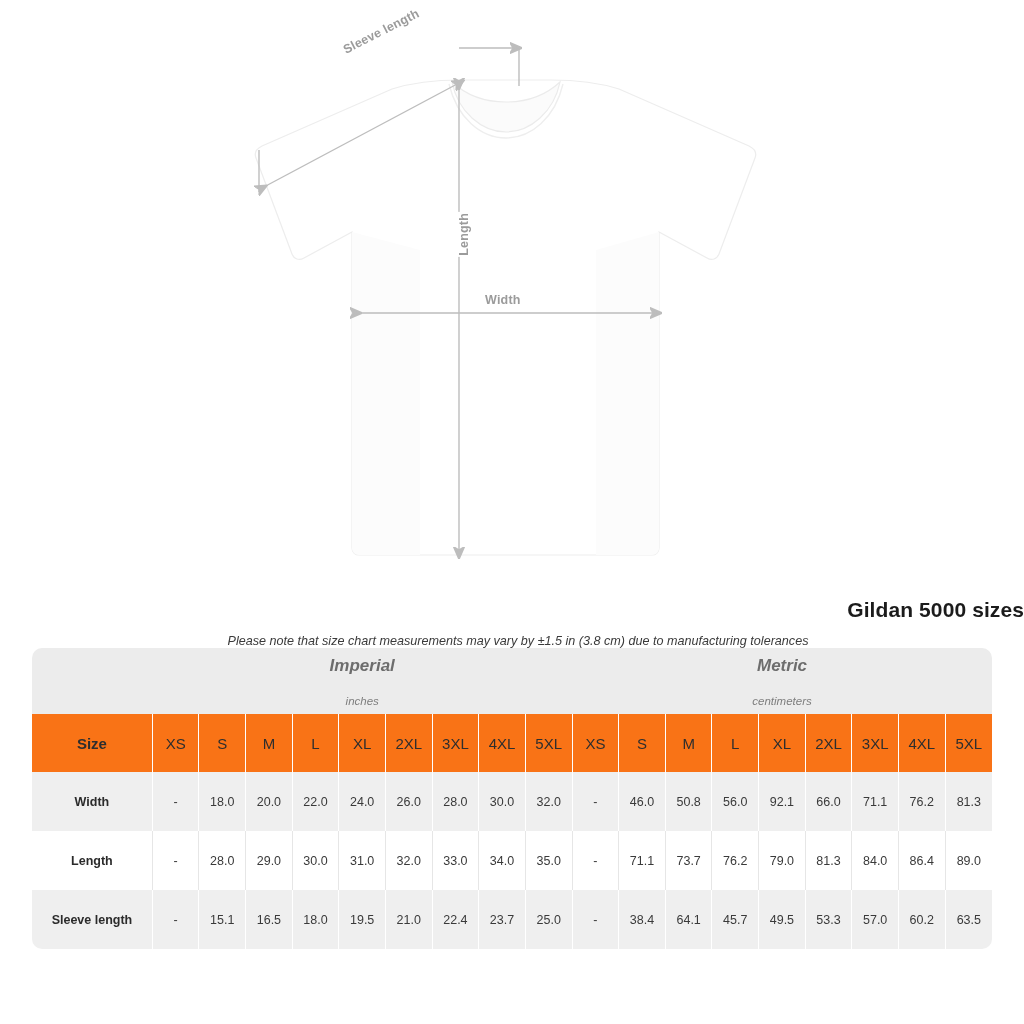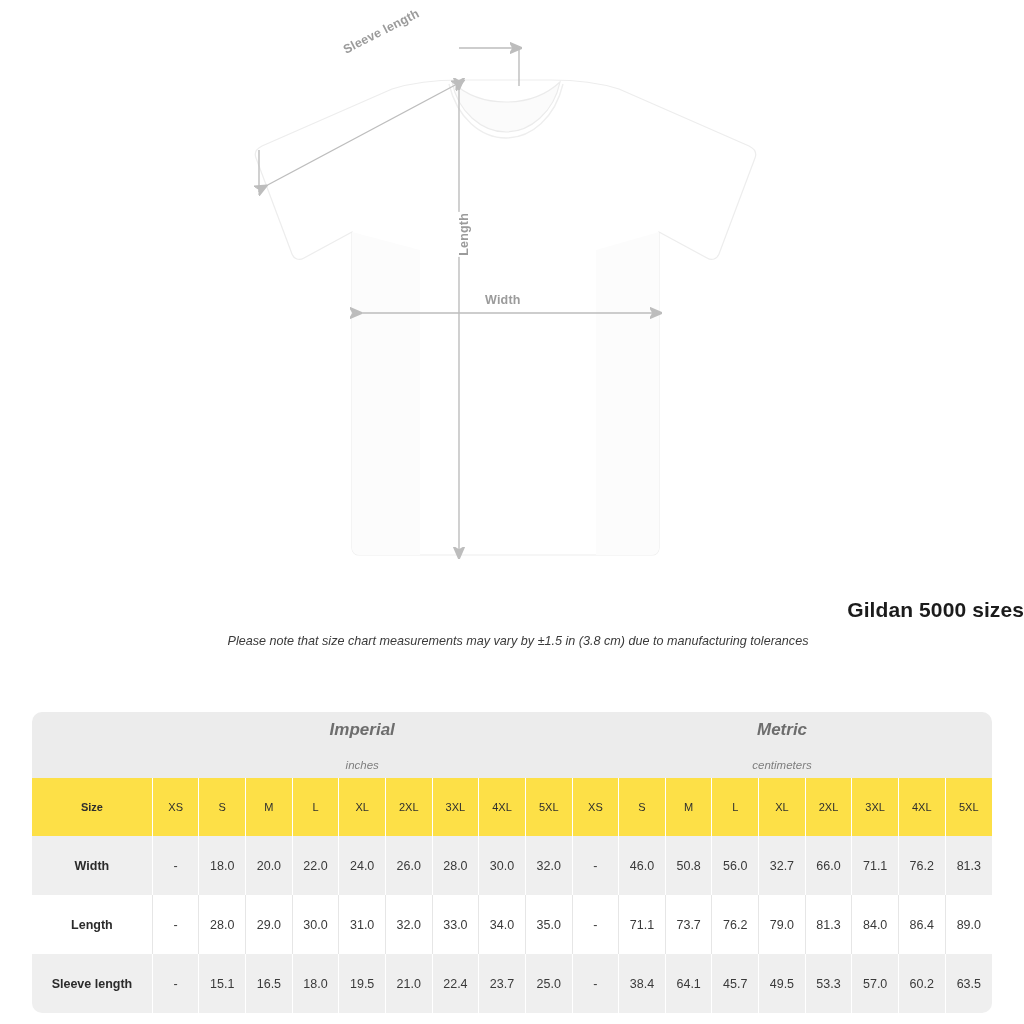--- a/index.html
+++ b/index.html
@@ -61,21 +61,21 @@
     font-style: italic;
     color: #3a3a3a;
     margin-top: 12px;
     padding-left: 12px;
   }
 
   
   .table-wrap {
     position: absolute;
     left: 32px;
-    top: 712px;
+    top: 648px;
     width: 960px;
   }
   table.size-chart {
     width: 960px;
     border-collapse: collapse;
     table-layout: fixed;
     font-size: 12.5px;
     color: #333;
   }
   table.size-chart td, table.size-chart th {
@@ -96,24 +96,24 @@
     line-height: 1.25;
   }
   .sys-cell .sys-unit {
     font-size: 11.5px;
     font-style: italic;
     color: #7e7e7e;
     margin-top: 18px;
   }
   .row-header td {
     height: 58px;
-    background: #fde047;
+    background: #f97316;
     font-weight: bold;
     color: #2e2e2e;
-    font-size: 11px;
+    font-size: 15px;
   }
   .row-header td.lbl { font-weight: bold; }
   .row-data td {
     height: 59px;
     font-size: 12.5px;
     color: #3a3a3a;
   }
   .row-shade td { background: #efefef; }
   .row-plain td { background: #ffffff; }
   .row-data td.lbl {
@@ -250,21 +250,21 @@
           <td class="vsep">22.0</td>
           <td class="vsep">24.0</td>
           <td class="vsep">26.0</td>
           <td class="vsep">28.0</td>
           <td class="vsep">30.0</td>
           <td class="vsep">32.0</td>
           <td class="vsep">-</td>
           <td class="vsep">46.0</td>
           <td class="vsep">50.8</td>
           <td class="vsep">56.0</td>
-          <td class="vsep">32.7</td>
+          <td class="vsep">92.1</td>
           <td class="vsep">66.0</td>
           <td class="vsep">71.1</td>
           <td class="vsep">76.2</td>
           <td class="vsep">81.3</td>
         </tr>
 
         <tr class="row-data row-plain">
           <td class="lbl">Length</td>
           <td class="vsep">-</td>
           <td class="vsep">28.0</td>

